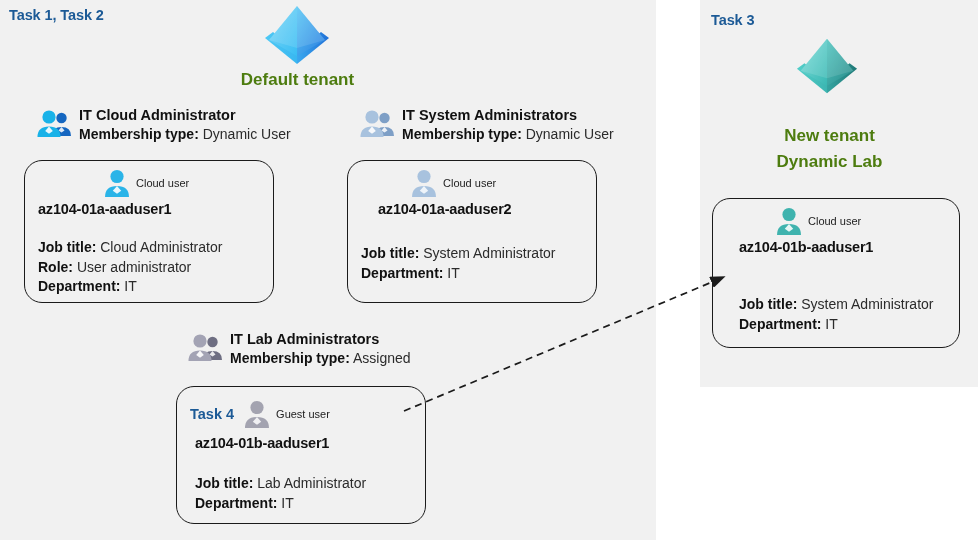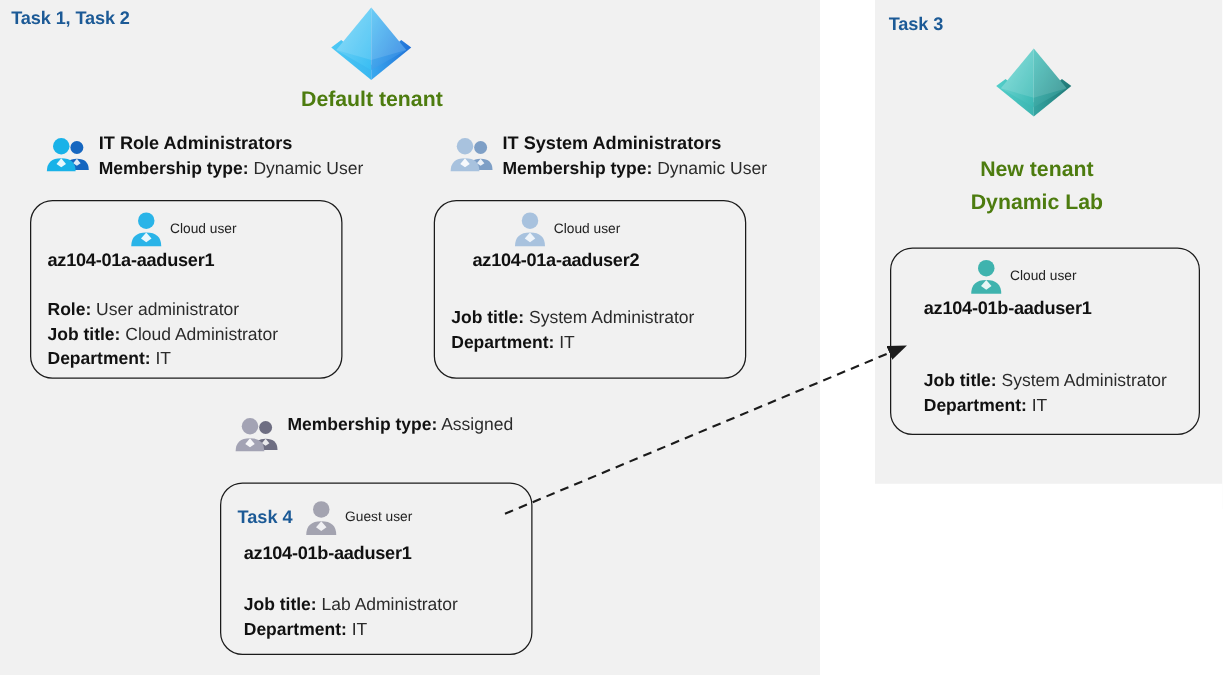--- a/index.html
+++ b/index.html
@@ -192,21 +192,21 @@
         <svg class="icon" width="36" height="30" viewBox="0 0 36 30" aria-hidden="true">
           <circle cx="24.5" cy="9" r="5.2" fill="#1566c0"></circle>
           <path d="M15 27 q0-9 9.5-9 q9.5 0 9.5 9 z" fill="#1566c0"></path>
           <path d="M24.5 18 l-3 3.5 3 2 3-2 z" fill="#ffffff" opacity="0.85"></path>
           <circle cx="12" cy="8" r="6.6" fill="#19b2e8"></circle>
           <path d="M0.5 28 q0-10.5 11.5-10.5 q11.5 0 11.5 10.5 z" fill="#19b2e8"></path>
           <path d="M12 17.5 l-3.8 4.6 3.8 2.6 3.8-2.6 z" fill="#ffffff" opacity="0.9"></path>
         </svg>
       </span>
       <div>
-        <div class="grp-title">IT Role Administrators</div>
+        <div class="grp-title">IT Cloud Administrator</div>
         <div class="grp-sub">
           <b>Membership type:</b>
           <span>Dynamic User</span>
         </div>
       </div>
     </div>
   </div>
 
   <div class="card" style="left:24px; top:160px; width:250px; height:143px;">
     <div class="card-head" style="left:78px; top:7px;">
@@ -215,26 +215,26 @@
           <circle cx="14" cy="8.5" r="6.6" fill="#2ab4e8"></circle>
           <path d="M2 29 q0-11 12-11 q12 0 12 11 z" fill="#2ab4e8"></path>
           <path d="M14 18 l-4.2 4.8 4.2 3 4.2-3 z" fill="#e9f7fd"></path>
         </svg>
       </span>
       <span class="kind">Cloud user</span>
     </div>
     <div class="card-user" style="left:13px; top:40px;">az104-01a-aaduser1</div>
     <div class="card-attrs" style="left:13px; top:77px;">
       <div>
+        <b>Job title:</b>
+        <span>Cloud Administrator</span>
+      </div>
+      <div>
         <b>Role:</b>
         <span>User administrator</span>
-      </div>
-      <div>
-        <b>Job title:</b>
-        <span>Cloud Administrator</span>
       </div>
       <div>
         <b>Department:</b>
         <span>IT</span>
       </div>
     </div>
   </div>
 
   <div class="grp" style="left:360px; top:106px;">
     <div style="display:flex; align-items:flex-start; gap:6px;">
@@ -288,20 +288,21 @@
         <svg class="icon" width="36" height="30" viewBox="0 0 36 30" aria-hidden="true">
           <circle cx="24.5" cy="9" r="5.2" fill="#6e6e82"></circle>
           <path d="M15 27 q0-9 9.5-9 q9.5 0 9.5 9 z" fill="#6e6e82"></path>
           <path d="M24.5 18 l-3 3.5 3 2 3-2 z" fill="#ffffff" opacity="0.85"></path>
           <circle cx="12" cy="8" r="6.6" fill="#a3a3b4"></circle>
           <path d="M0.5 28 q0-10.5 11.5-10.5 q11.5 0 11.5 10.5 z" fill="#a3a3b4"></path>
           <path d="M12 17.5 l-3.8 4.6 3.8 2.6 3.8-2.6 z" fill="#ffffff" opacity="0.9"></path>
         </svg>
       </span>
       <div>
+        <div class="grp-title">IT Lab Administrators</div>
         <div class="grp-sub">
           <b>Membership type:</b>
           <span>Assigned</span>
         </div>
       </div>
     </div>
   </div>
 
   <div class="card" style="left:176px; top:386px; width:250px; height:138px;">
     <div class="card-head" style="left:13px; top:12px;">

